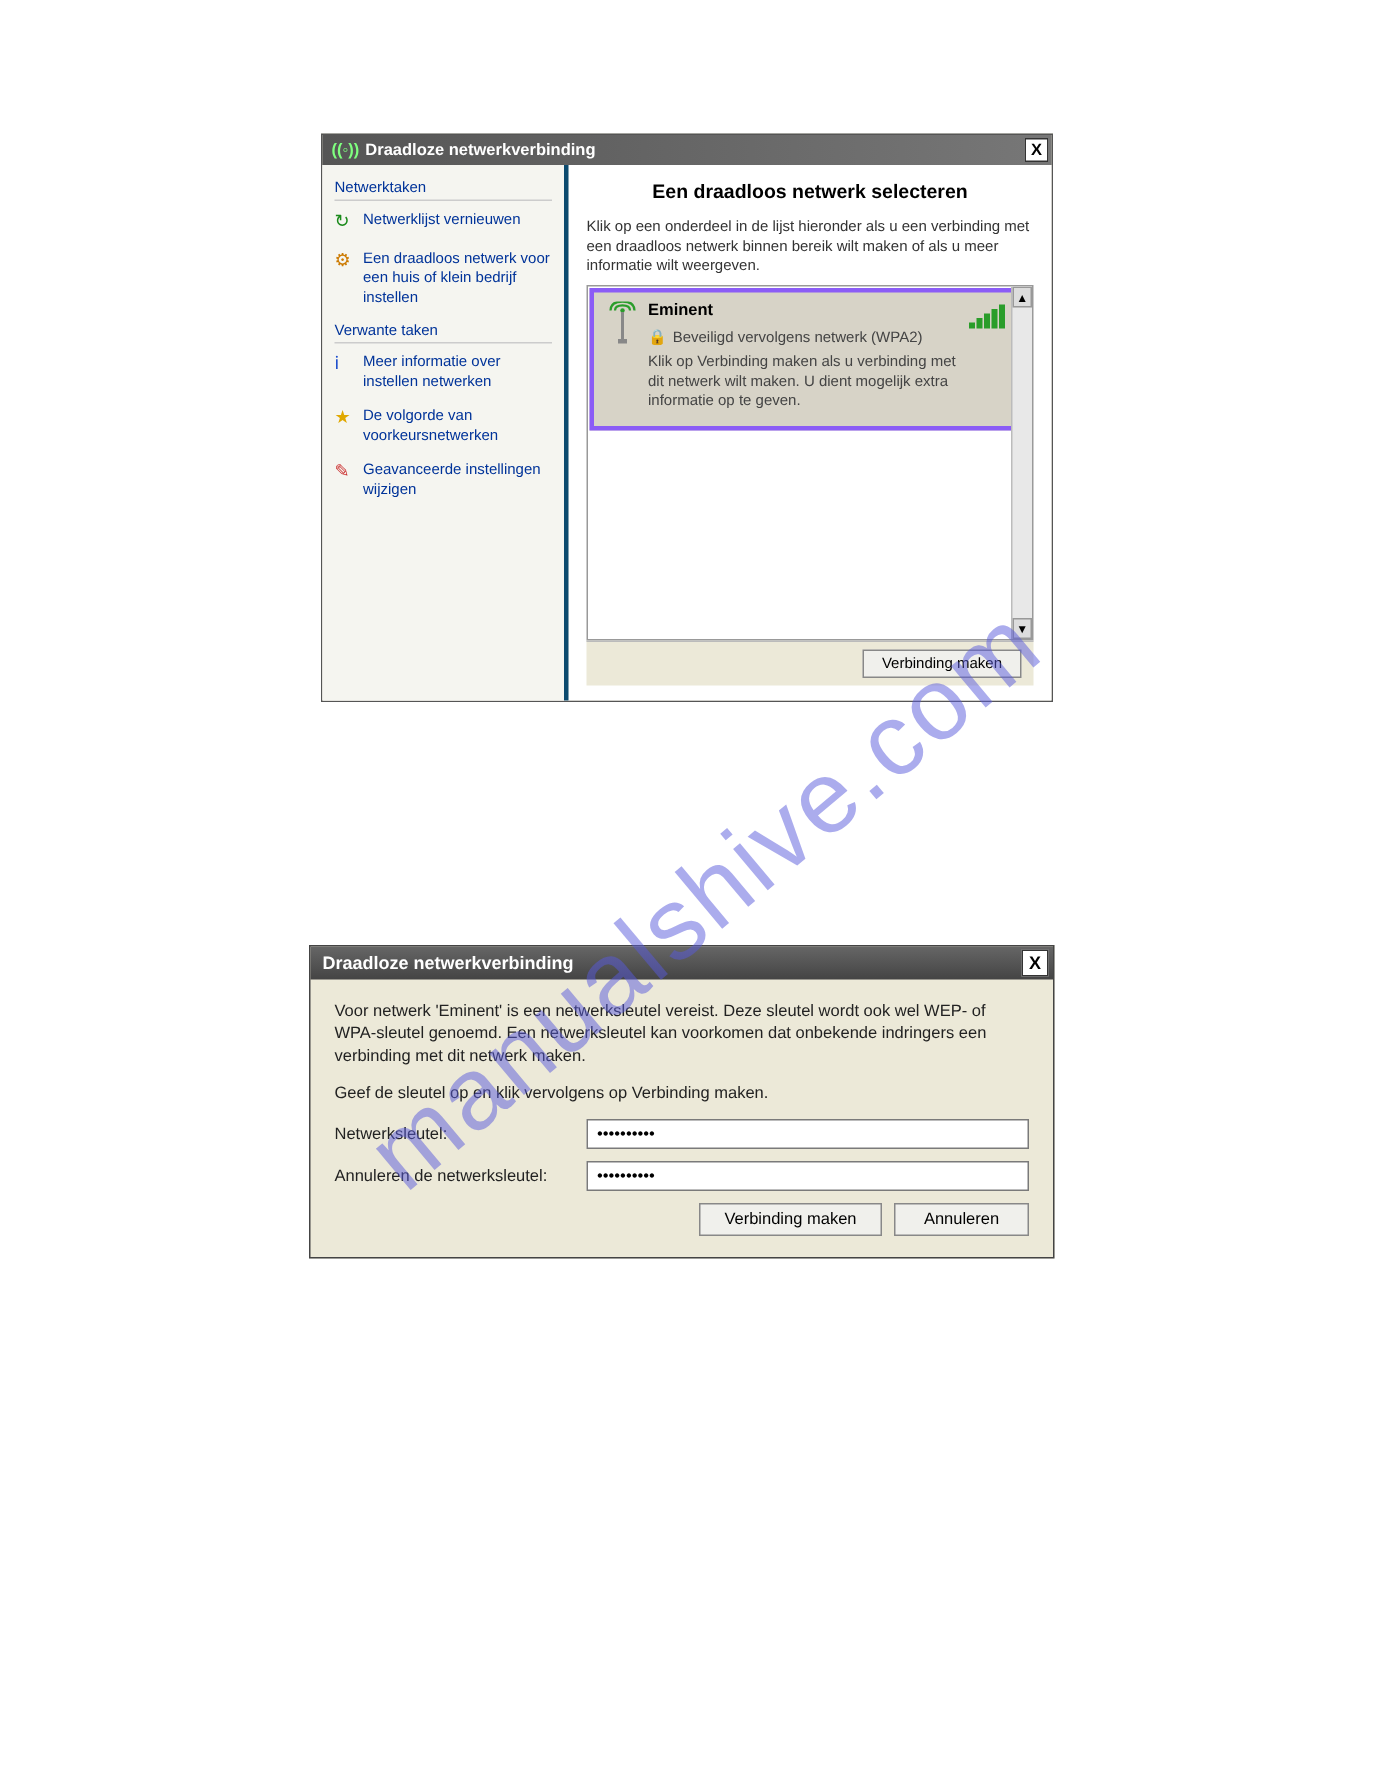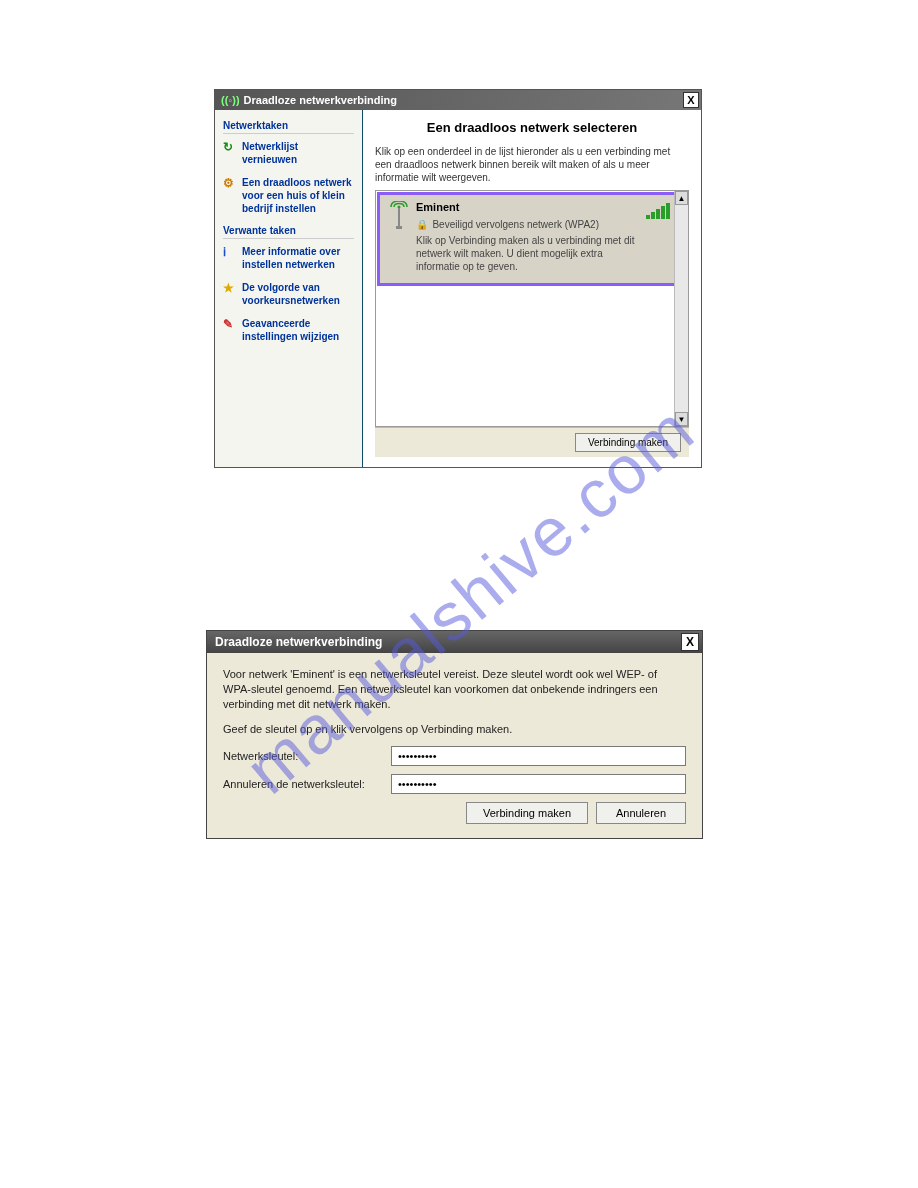--- a/index.html
+++ b/index.html
@@ -59,25 +59,24 @@
     display: flex; align-items: center; justify-content: center;
     cursor: pointer;
     font-weight: bold;
   }
   .win1-body {
     flex: 1;
     display: flex;
     background: #fff;
   }
   .sidebar {
-    width: 148px;
+    width: 164px;
     padding: 6px 8px;
-    border-right: 1px solid #0c4a6e;
+    border-right: 3px solid #0c4a6e;
     background: #f5f5f0;
-    font-weight: bold;
   }
   .side-group-title {
     color: #003399;
     font-size: 10px;
     border-bottom: 1px solid #ccc;
     padding-bottom: 2px;
     margin-bottom: 6px;
     margin-top: 4px;
   }
   .side-item {

